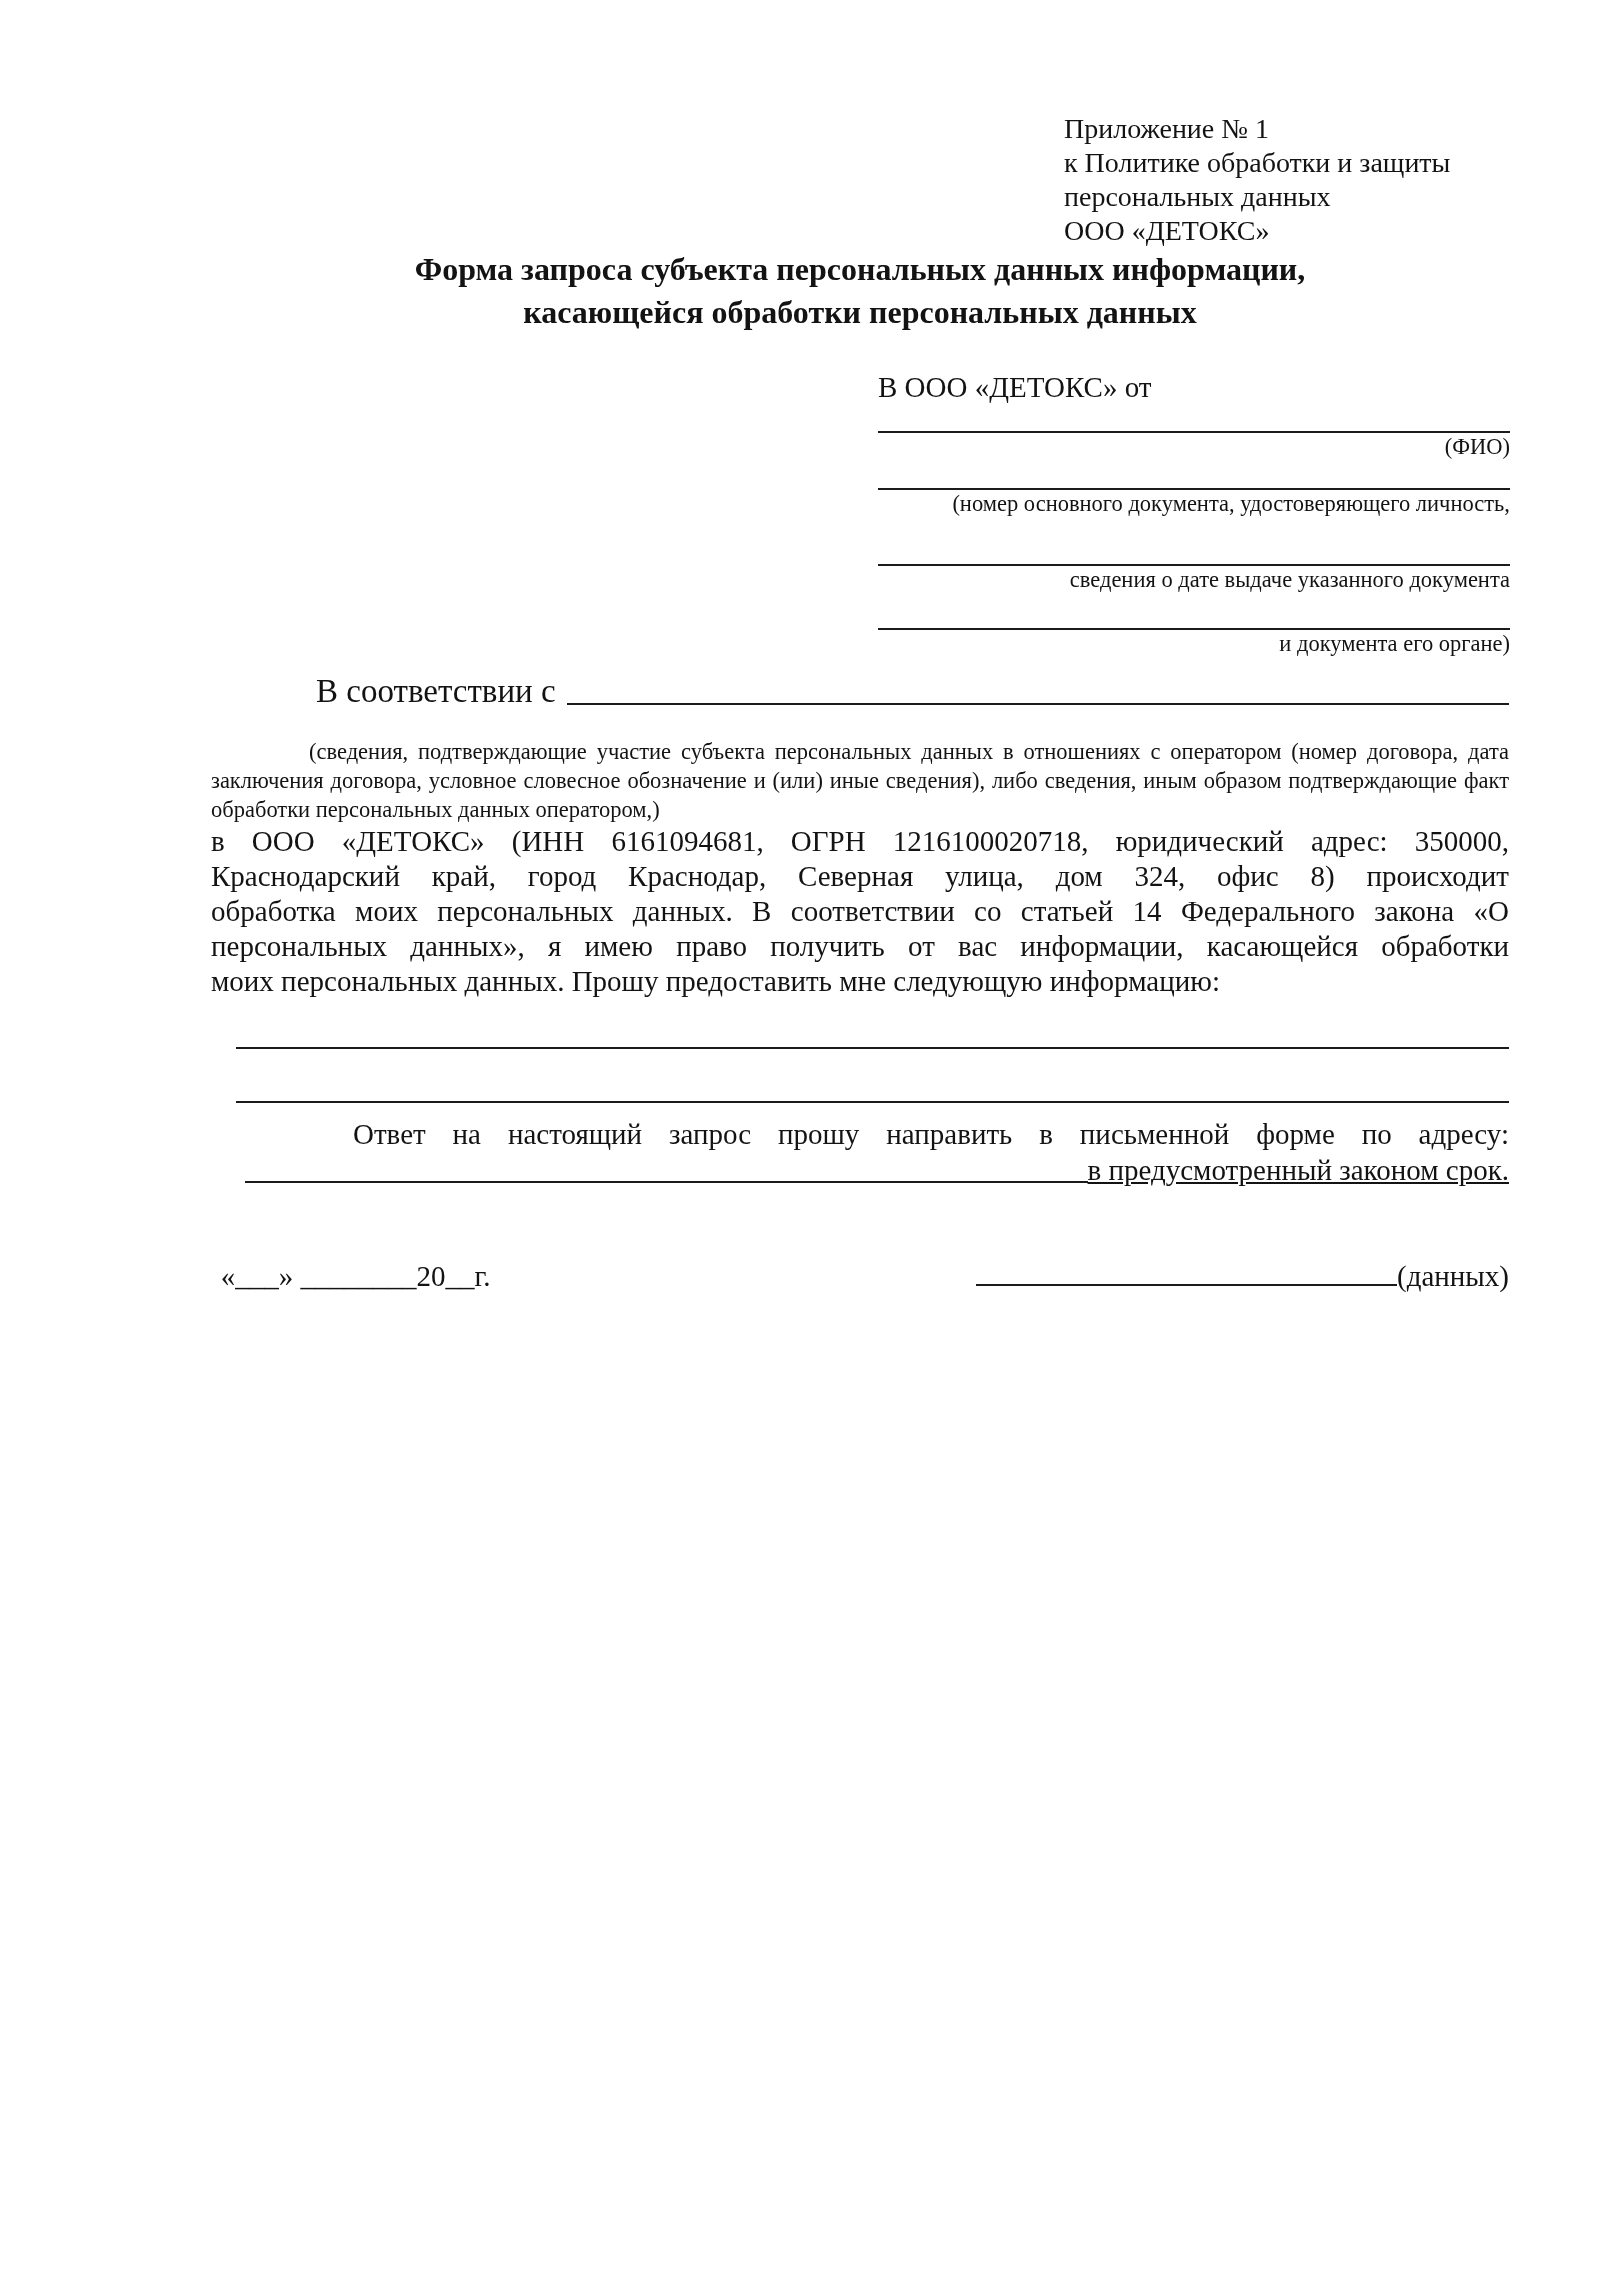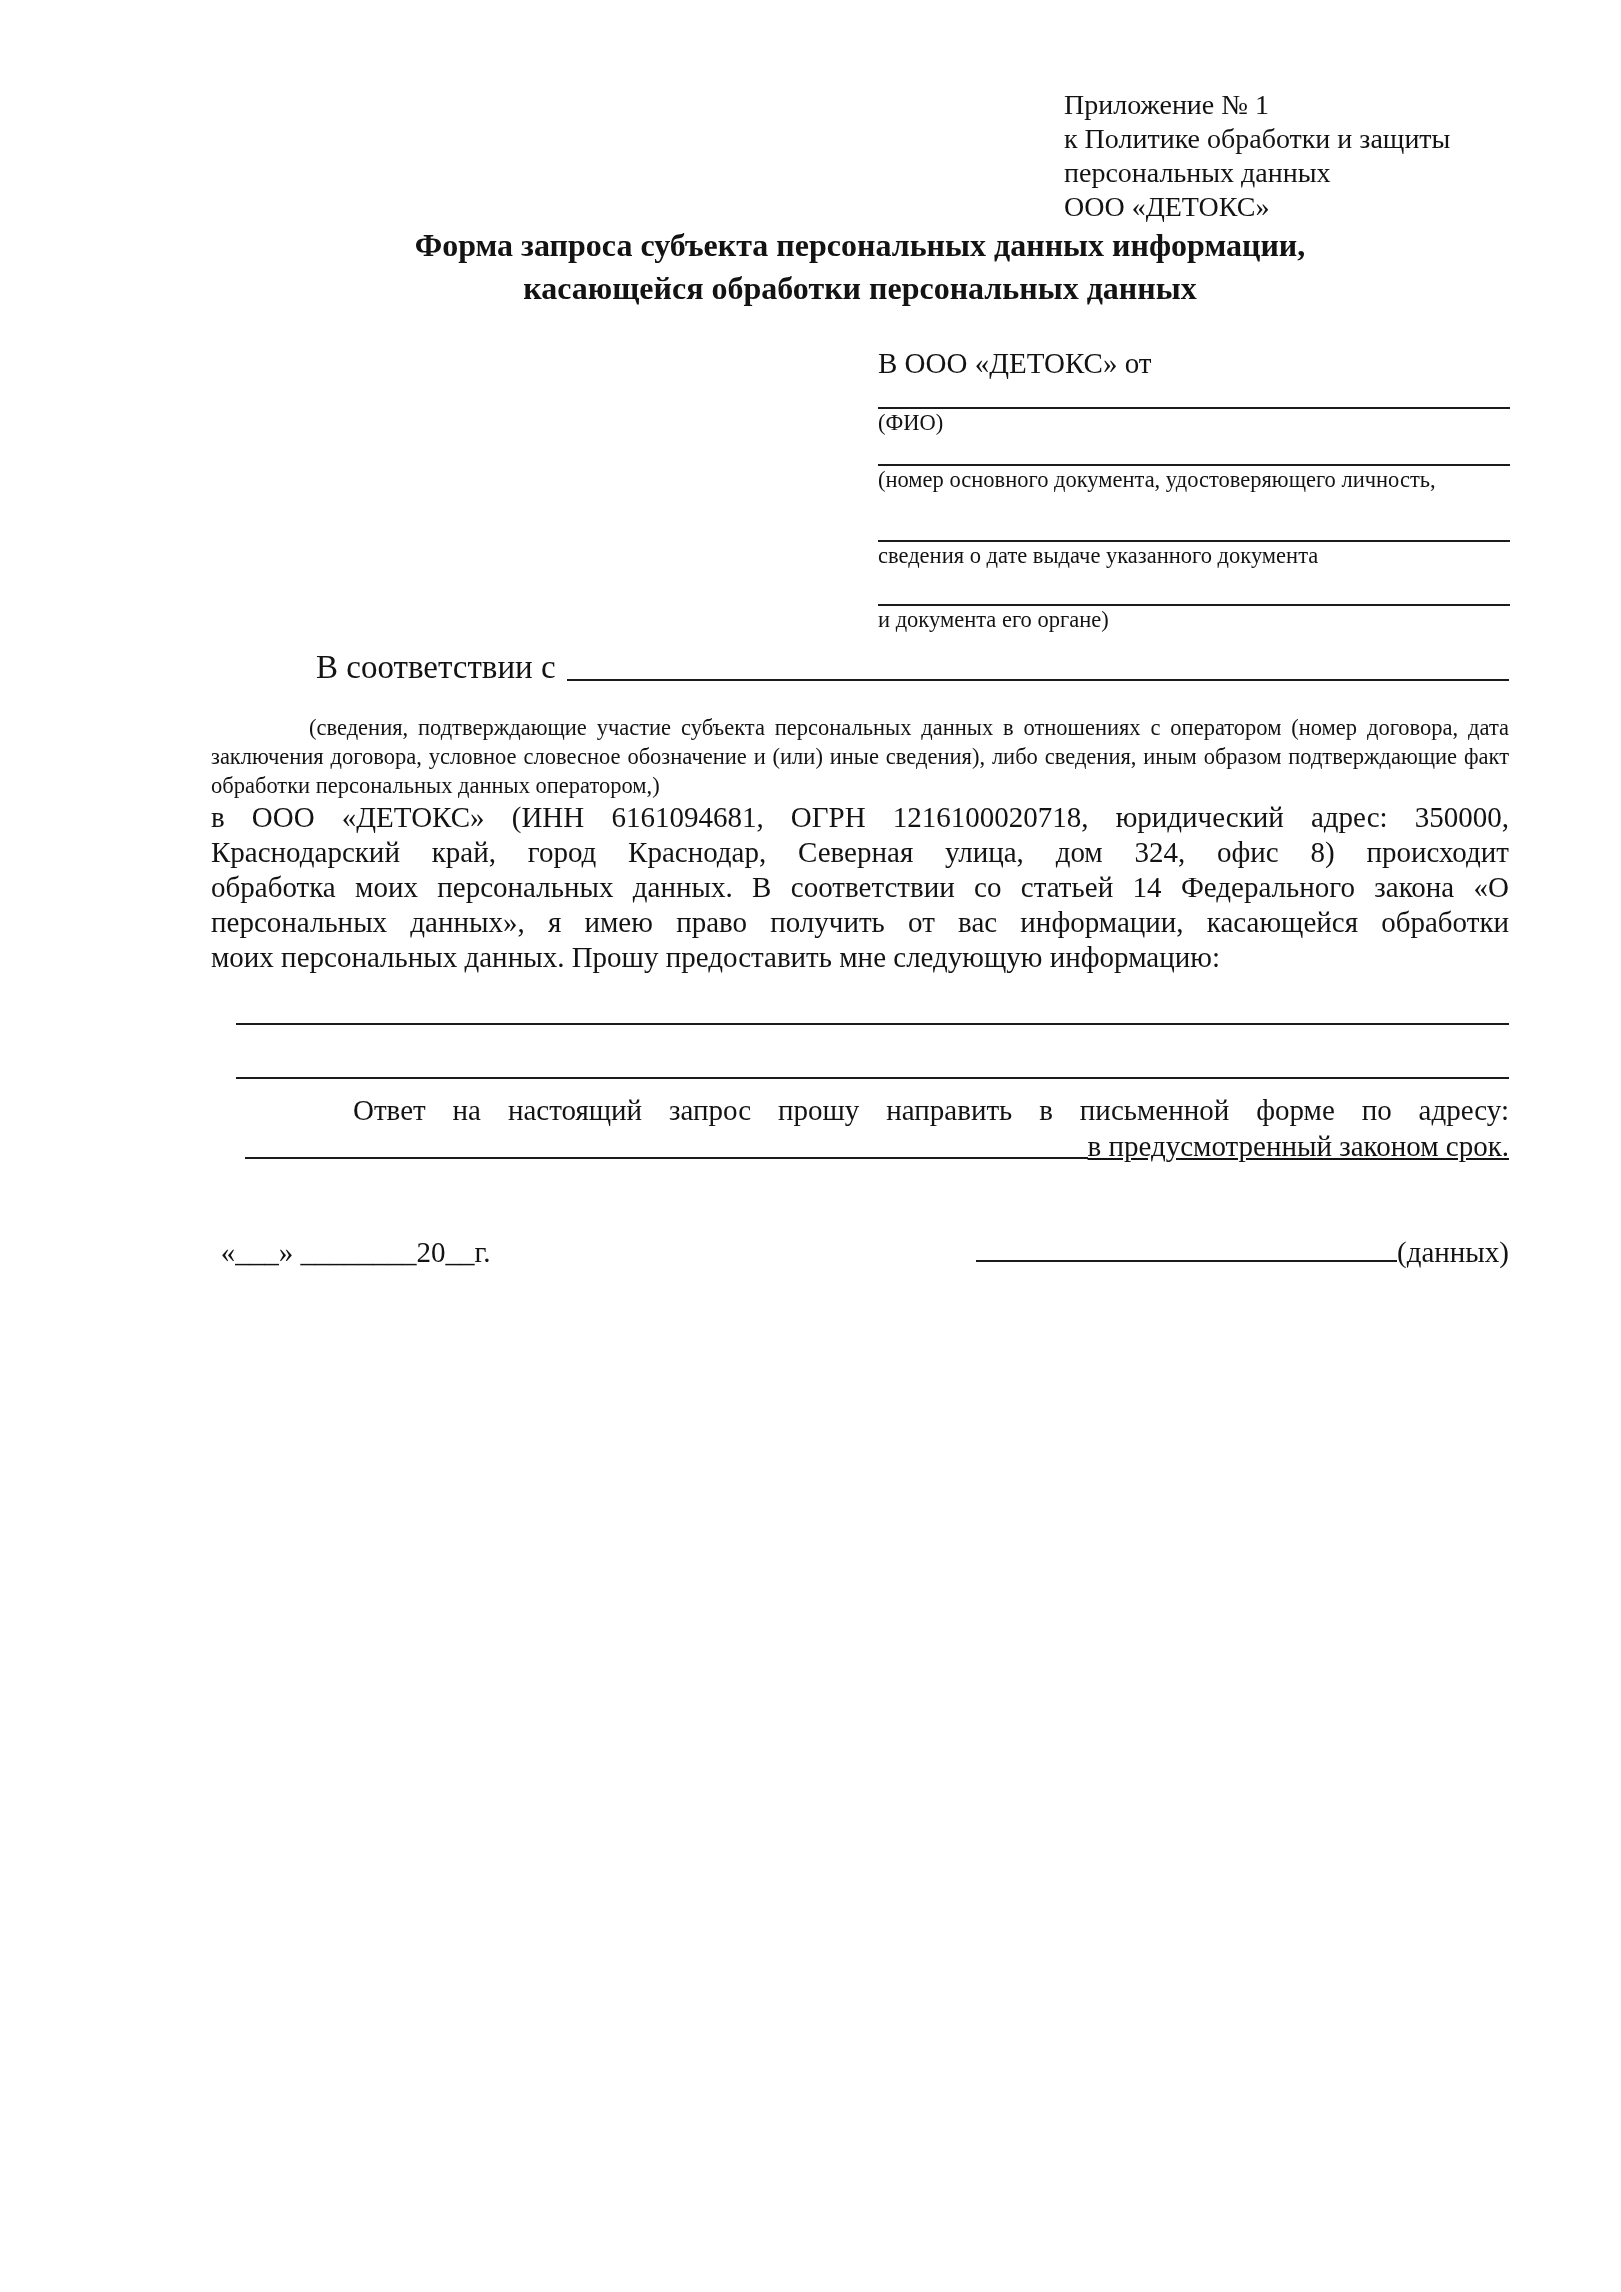--- a/index.html
+++ b/index.html
@@ -4,32 +4,32 @@
 <style>
   html, body { margin: 0; padding: 0; background: #ffffff; }
   .page {
     position: relative;
     width: 1621px;
     height: 2293px;
     background: #ffffff;
     color: #131313;
     font-family: "Liberation Serif", "DejaVu Serif", serif;
     box-sizing: border-box;
-    padding: 88px 112px 0 211px;
+    padding: 112px 112px 0 211px;
     overflow: hidden;
   }
   
   .appendix { margin-left: 853px; font-size: 28px; line-height: 34px; }
   
   .doc-title { text-align: center; font-weight: bold; font-size: 32px; line-height: 43px; }
   
   .addressee { margin-top: 35px; margin-left: 667px; width: 632px; }
   .addressee .to-line { font-size: 29px; line-height: 37px; }
   .blank { border-bottom: 2.9px solid #1b1b1b; }
-  .field .caption { font-size: 22.5px; line-height: 27.4px; text-align: left; }
+  .field .caption { font-size: 22.5px; line-height: 27.4px; text-align: right; }
   .g1 { height: 24.5px; } .g2 { height: 28px; } .g3 { height: 47px; } .g4 { height: 34px; }
   
   .req-heading { margin-top: 49px; text-align: center; font-size: 30px; line-height: 37px; letter-spacing: 1px; }
   .intro-line { display: flex; margin-top: 16px; font-size: 33px; line-height: 37px; text-align: right; }
   .intro-line .indent { width: 105px; flex: none; }
   .intro-line .rule { flex: 1; border-bottom: 2.9px solid #1b1b1b; margin-left: 11.8px; margin-bottom: 4.9px; }
   .footnote { font-size: 22.5px; line-height: 29px; margin-top: 27px; }
   .jline { text-align: justify; text-align-last: justify; }
   .jline.last { text-align-last: left; }
   .footnote .first { text-indent: 98px; }

